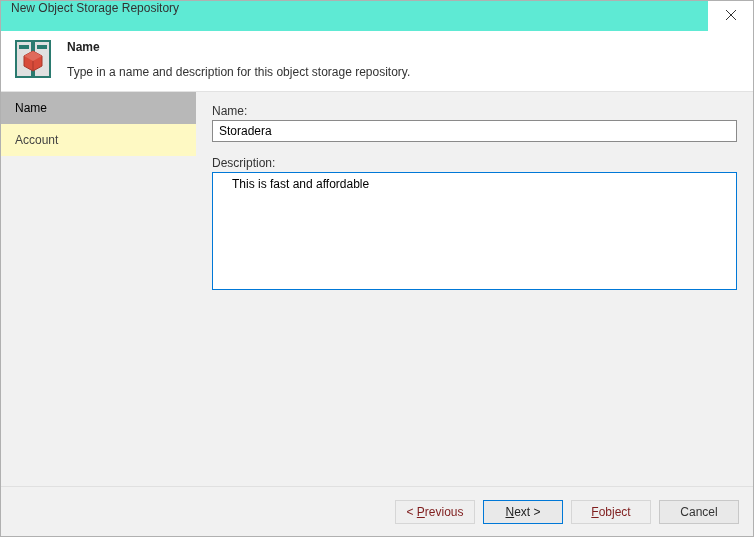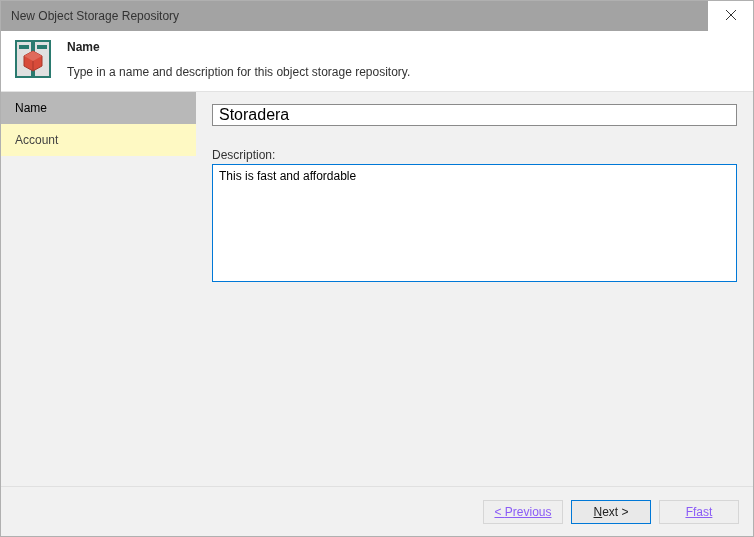--- a/index.html
+++ b/index.html
@@ -17,23 +17,22 @@
     width: 754px;
     height: 537px;
     border: 1px solid #b0b0b0;
     background: #fff;
     display: flex;
     flex-direction: column;
   }
   .titlebar {
     height: 30px;
     display: flex;
-    align-items: center;
     padding: 0 0 0 10px;
-    background: #a3a3a3;
+    background: #5eead4;
   }
   .titlebar-title { flex: 1; font-size: 12px; color: #333; }
   .titlebar-close {
     width: 45px;
     height: 30px;
     display: flex;
     align-items: center;
     justify-content: center;
     background: #fff;
   }
@@ -90,33 +89,33 @@
     font-size: 12px;
     color: #333;
     margin-bottom: 2px;
   }
   .text-input {
     width: 100%;
     height: 22px;
     border: 1px solid #8a8a8a;
     background: #fff;
     font-family: inherit;
-    font-size: 16px;
+    font-size: 12px;
     padding: 2px 6px;
     outline: none;
   }
-  .desc-wrap { margin-top: 22px; display: flex; flex-direction: column; }
+  .desc-wrap { margin-top: 14px; display: flex; flex-direction: column; }
   .textarea {
     width: 100%;
     height: 118px;
     border: 1px solid #0078d7;
     background: #fff;
     font-family: inherit;
     font-size: 12px;
-    padding: 4px 6px;
+    padding: 4px 19px;
     resize: none;
     outline: none;
     line-height: 1.3;
   }
   .footer {
     height: 50px;
     background: #f1f1f1;
     border-top: 1px solid #e0e0e0;
     display: flex;
     align-items: center;
@@ -129,24 +128,23 @@
     height: 24px;
     border: 1px solid #c8c8c8;
     background: #e9e9e9;
     font-family: inherit;
     font-size: 12px;
     color: #333;
     padding: 0 10px;
     cursor: default;
   }
   .btn.disabled {
-    color: #8b5cf6;
+    color: #7f1d1d;
     background: #efefef;
     border-color: #d6d6d6;
-    text-decoration: underline;
   }
   .btn.primary {
     border: 1px solid #0078d7;
     background: #e9e9e9;
     color: #222;
   }
   .btn .ul { text-decoration: underline; }
   .gap-after { }
 </style>
 </head>
@@ -186,27 +184,29 @@
     </div>
   </div>
 
   <div class="body">
     <div class="sidebar">
       <div class="step active">Name</div>
       <div class="step">Account</div>
     </div>
 
     <div class="content">
+      <div class="field-label">Name:</div>
       <input class="text-input" type="text" value="Storadera" style="">
       <div class="desc-wrap">
         <div class="field-label">Description:</div>
         <textarea class="textarea" style="">This is fast and affordable</textarea>
       </div>
     </div>
   </div>
 
   <div class="footer">
     <button class="btn disabled"><span>&lt; </span><span class="ul">P</span><span>revious</span></button>
     <button class="btn primary gap-after"><span class="ul">N</span><span>ext &gt;</span></button>
-    <button class="btn disabled"><span class="ul">F</span><span>fast</span></button>
+    <button class="btn disabled"><span class="ul">F</span><span>object</span></button>
+    <button class="btn">Cancel</button>
   </div>
 
 </div>
 
 </body></html>

